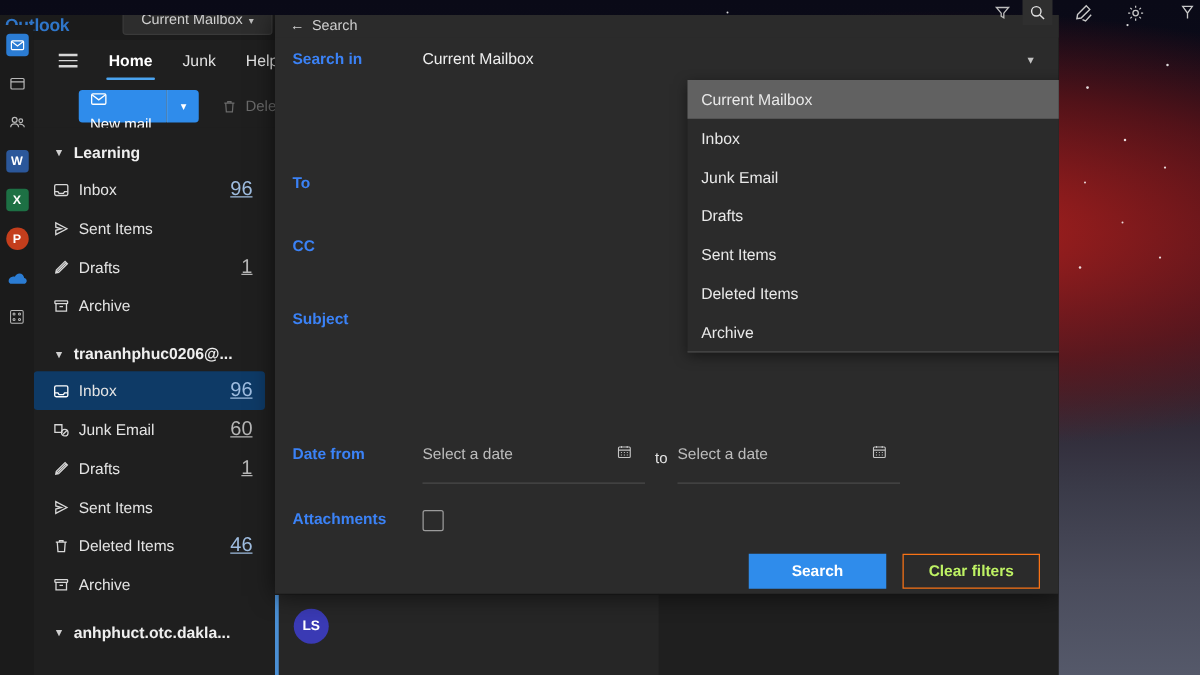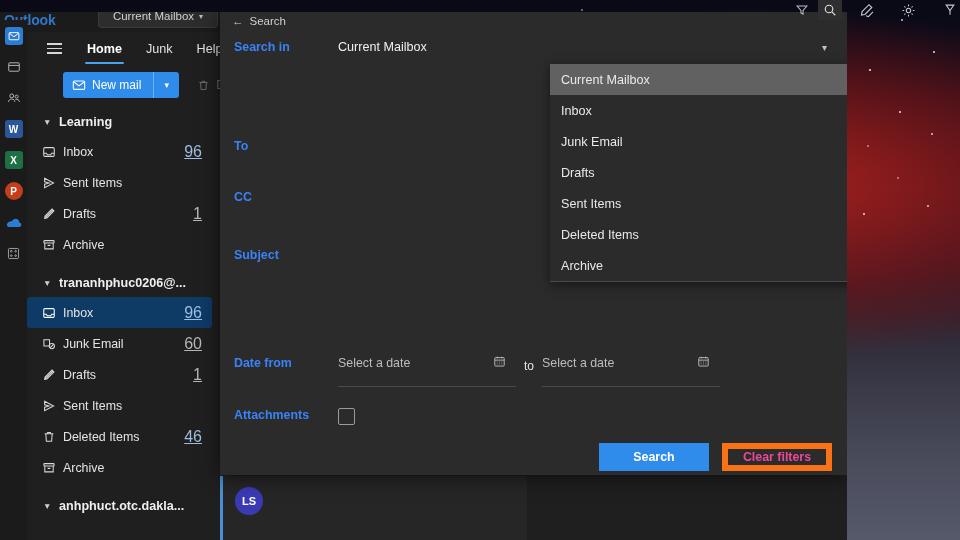--- a/index.html
+++ b/index.html
@@ -74,22 +74,22 @@
     position:relative; padding:4px 12px; font-size:12.6px; color:#e2e2e2;
   }
   .tab.active { color:#ffffff; font-weight:600; }
   .tab.active::after {
     content:""; position:absolute; left:10px; right:10px; bottom:-4px; height:2px;
     background:#4aa3f0; border-radius:2px;
   }
   #toolbar { position:absolute; left:36px; top:40px; display:flex; align-items:center; gap:0; }
   #newmail {
     height:26px; background:#2f8ceb; color:#fff; border:none;
-    display:flex; align-items:center; gap:6px; padding:0 12px 0 9px;
-    font-size:12px; border-radius:3px 0 0 3px;
+    display:flex; gap:6px; padding:0 12px 0 9px;
+    font-size:12px; border-radius:3px 0 0 3px;flex-direction:column;
   }
   #newmail-caret {
     height:26px; width:26px; background:#2f8ceb; color:#fff; border:none;
     border-left:1px solid #6bb4f5; border-radius:0 3px 3px 0;
     display:flex; align-items:center; justify-content:center; font-size:9px;
   }
   #delete-btn {
     height:26px; margin-left:12px; display:flex; align-items:center; gap:6px;
     color:#6a6a6a; font-size:12px; padding:0 6px;
   }
@@ -195,21 +195,21 @@
 
   #dlg-buttons {
     position:absolute; left:0; top:427px; width:627px; height:36px;
     display:flex; justify-content:flex-end; align-items:center; gap:13px; padding-right:15px;
   }
   #btn-search {
     width:110px; height:28px; background:#2f8ceb; color:#fff; border:none;
     font-size:12.4px; font-weight:600; font-family:"Liberation Sans", sans-serif;
   }
   #btn-clear {
-    width:110px; height:28px; background:#2b2b2b; color:#ec4899; border:6px solid #f97316;
+    width:110px; height:28px; background:#2b2b2b; color:#bef264; border:1px solid #f97316;
     font-size:12.4px; font-weight:600; font-family:"Liberation Sans", sans-serif;
   }
   svg { display:block; }
 </style>
 </head>
 <body>
 
 <div id="desktop">
   <svg id="stars" viewBox="0 0 430 260" preserveAspectRatio="none">
     <g fill="#ffffff">

